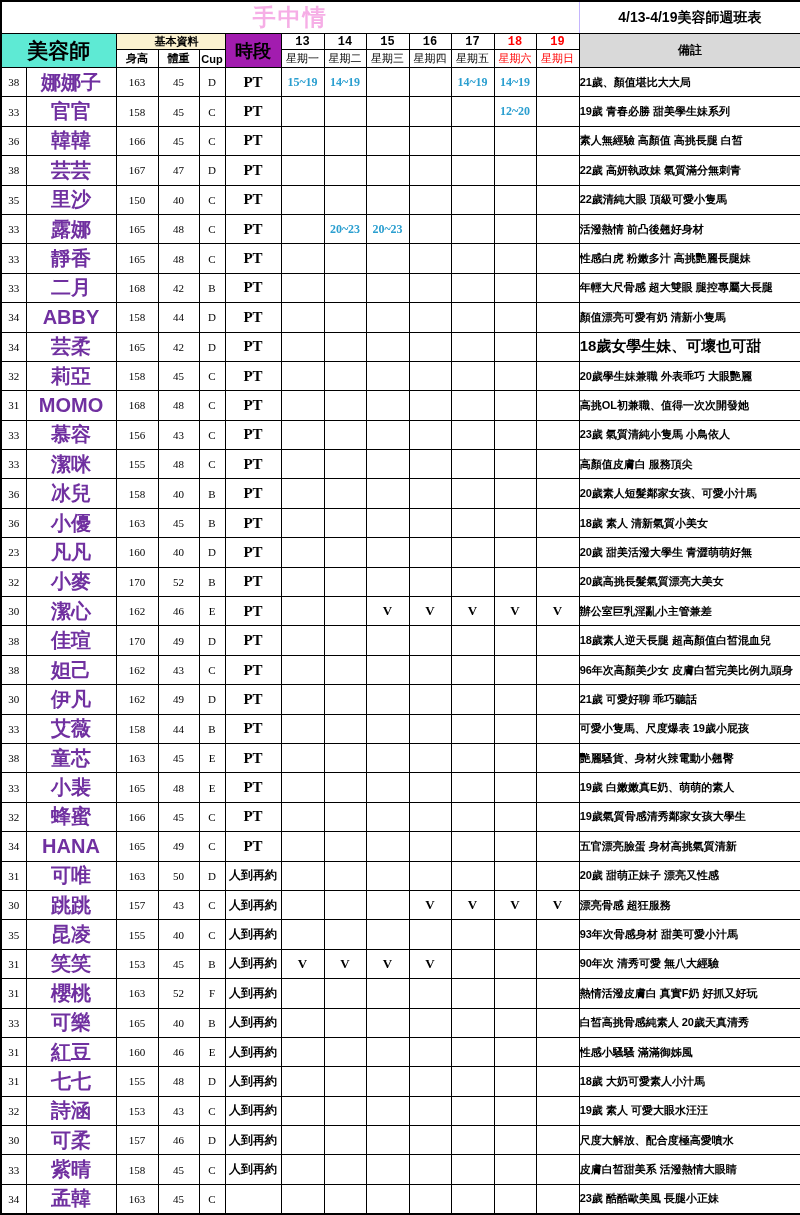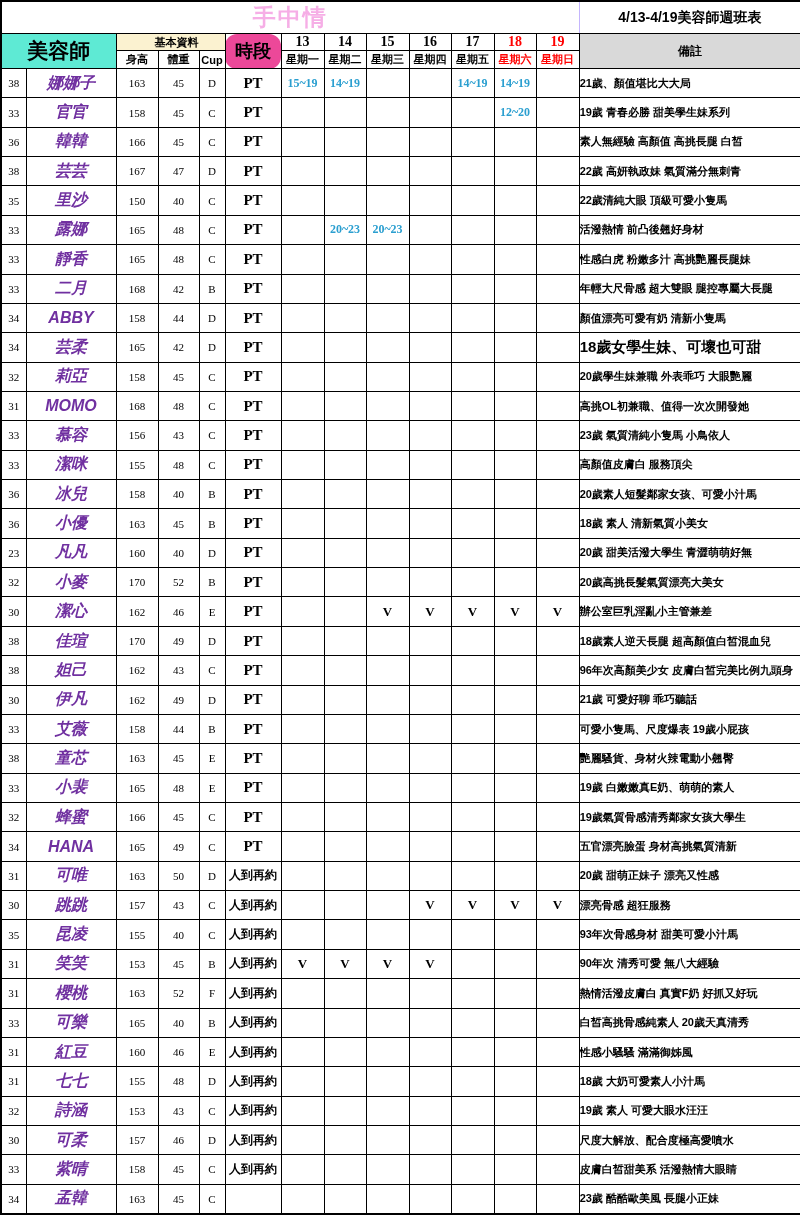--- a/index.html
+++ b/index.html
@@ -12,29 +12,29 @@
   .t-main { border-right:1px solid #c4b5fd; }
   .t-main span { color:#F6AEE6; font-size:23px; font-weight:bold; letter-spacing:2px; }
   .t-right { font-size:14px; font-weight:bold; color:#000; }
   tr.title-row { height:30px; }
   
   tr.hrow1 { height:16px; }
   tr.hrow2 { height:18px; }
   .h-staff  { background:#5eead4; font-size:21px; font-weight:bold; }
   .h-basic  { background:#FBF2D0; font-size:11px; font-weight:bold;padding-left:12px; }
   .h-sub    { background:#fff; font-size:11px; font-weight:bold; }
-  .h-shift  { background:#ec4899; font-size:18px; font-weight:bold;border-radius:12px; }
+  .h-shift  { background:#a21caf; font-size:18px; font-weight:bold; }
   .h-remark { background:#D9D9D9; font-size:12px; font-weight:bold;margin-left:12px; }
-  .h-daynum { font-family:Liberation Serif, serif; font-size:14px; font-weight:bold;margin-top:28px; }
-  .h-dayname{ font-size:11px; font-weight:bold;margin-left:28px; }
+  .h-daynum { font-family:Liberation Mono, monospace; font-size:12px; font-weight:bold;margin-top:28px; }
+  .h-dayname{ font-size:11px; font-weight:normal;margin-left:28px; }
   .red { color:#FF0000; }
   
   tbody tr { height:29px; }
   .c-no    { font-family:"Liberation Serif",serif; font-size:11px; }
-  .c-name  { color:#7030A0; font-size:16px; font-weight:bold;font-style:italic; }
+  .c-name  { color:#7030A0; font-size:20px; font-weight:bold; }
   .c-num   { font-family:"Liberation Serif",serif; font-size:11px; }
   .c-pt    { font-family:"Liberation Serif",serif; font-size:15px; font-weight:bold; }
   .c-appt  { font-size:12px; font-weight:bold; }
   .c-sched { font-family:"Liberation Serif",serif; font-size:12px; font-weight:bold; color:#2B9FD0; }
   .c-sched.v { color:#000; font-size:13px; }
   .c-remark { font-size:11px; font-weight:bold; text-align:left; }
   .c-remark.big { font-size:15px; }
 </style>
 </head>
 <body>

